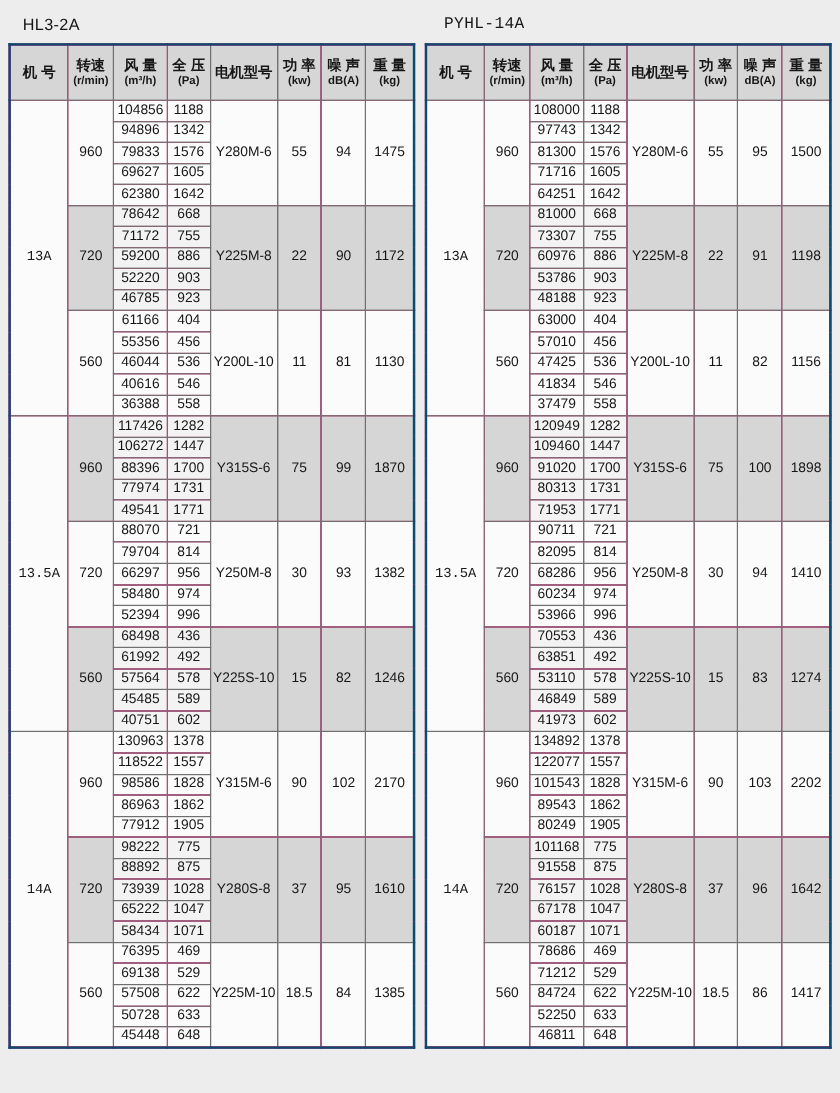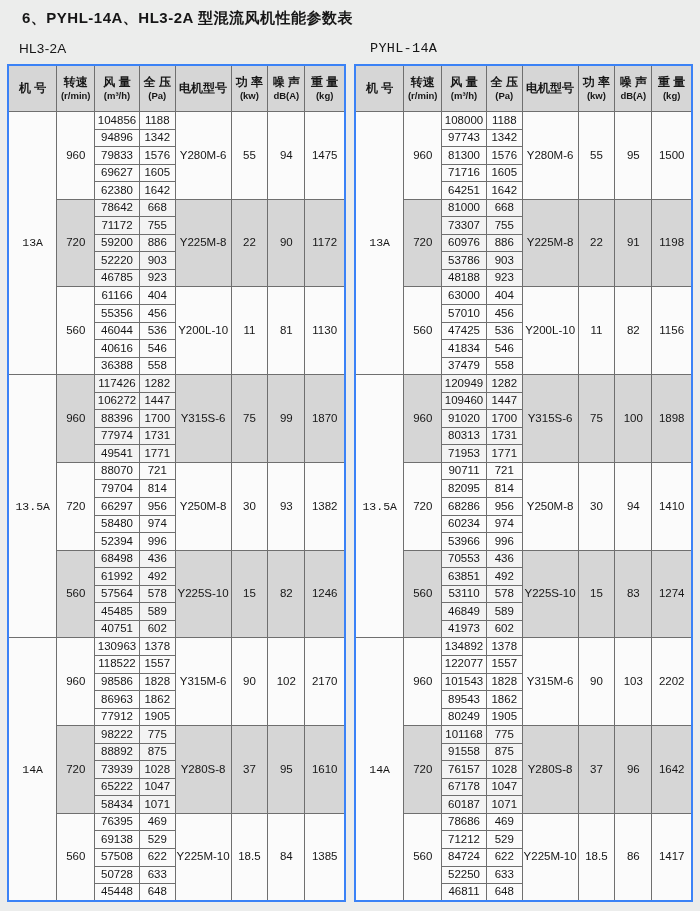--- a/index.html
+++ b/index.html
@@ -28,21 +28,21 @@
   .table-label {
     font-size: 13.5px;
     margin: 13px 0 8px 12px;
     letter-spacing: 0.3px;
   }
   .table-block:nth-child(2) .table-label { margin-left: 16px; font-family: Liberation Mono, monospace; }
   table {
     width: 100%;
     border-collapse: collapse;
     table-layout: fixed;
-    border: 2px solid #3b82f6;
+    border: 2px solid #0c4a6e;
     background: #ec4899;
   }
   th, td {
     border: 1px solid #6f6f6f;
     text-align: center;
     vertical-align: middle;
     padding: 0;
     overflow: hidden;
     white-space: nowrap;
   }
@@ -60,21 +60,20 @@
     background: #fbfbfb;
   }
   tr.shaded td { background: #d6d6d6; }
   tr.shaded td.val { background: #f3f3f3; }
   td.model, tr.shaded td.model { background: #fbfbfb; font-family: Liberation Mono, monospace; }
 </style>
 </head>
 <body>
 
 <div class="page">
-  <h1 class="title">6、PYHL-14A、HL3-2A 型混流风机性能参数表</h1>
   <div class="tables-row">
     <section class="table-block">
       <div class="table-label">HL3-2A</div>
       <table>
           <colgroup>
             <col style="width: 14.5%;">
             <col style="width: 11.2%;">
             <col style="width: 13.3%;">
             <col style="width: 10.6%;">
             <col style="width: 16.6%;">

